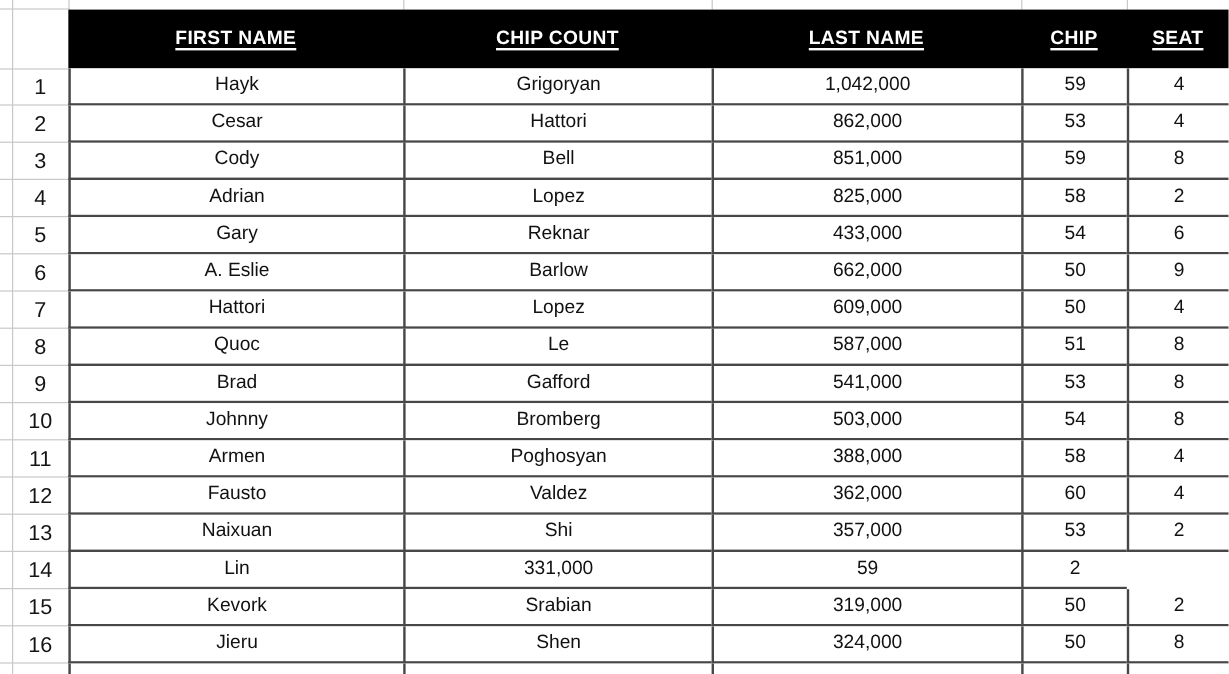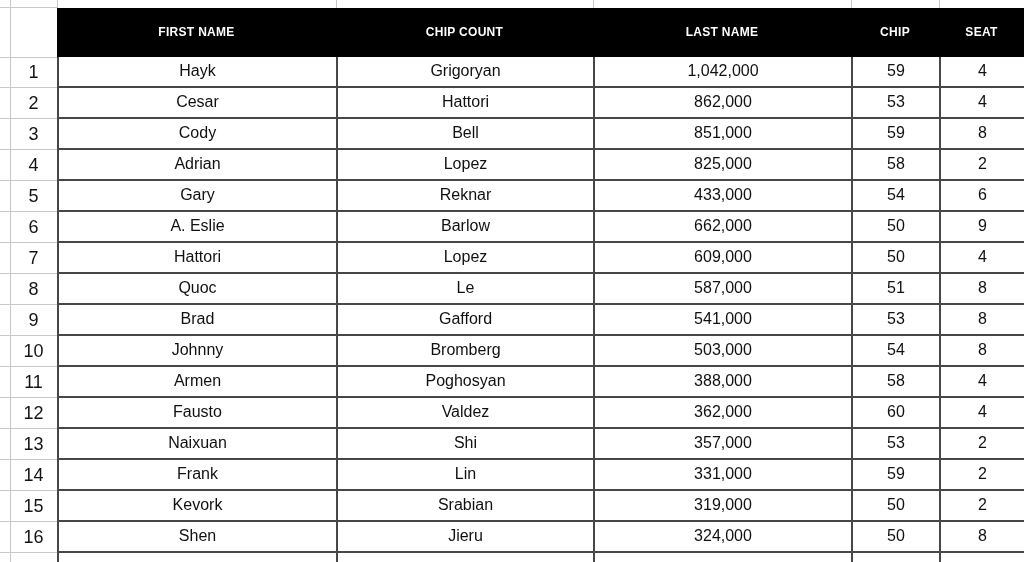--- a/index.html
+++ b/index.html
@@ -32,22 +32,23 @@
     text-align:center;
     font-size:18px; color:#141414;
   }
 
   
   .datatable { position:absolute; left:57px; top:8px; width:967px; }
   .thead { display:flex; height:49px; background:#000000; }
   .hcell {
     box-sizing:border-box;
     line-height:49px; text-align:center;
-    color:#ffffff; font-weight:bold; font-size:12px;
+    color:#ffffff; font-weight:bold; font-size:16px;
     letter-spacing:0.3px;
+    text-decoration:underline;
     text-decoration-thickness:2px;
     text-underline-offset:3px;
   }
   .trow { display:flex; height:31px; }
   .tcell {
     box-sizing:border-box;
     border-left:2px solid #474747;
     border-bottom:2px solid #474747;
     line-height:28px; text-align:center;
     font-size:16px; color:#111111;
@@ -191,36 +192,35 @@
           <div class="tcell">4</div>
         </div>
         <div class="trow">
           <div class="tcell">Naixuan</div>
           <div class="tcell">Shi</div>
           <div class="tcell">357,000</div>
           <div class="tcell">53</div>
           <div class="tcell">2</div>
         </div>
         <div class="trow">
-          <div class="tcell">Frank</div>
           <div class="tcell">Lin</div>
           <div class="tcell">331,000</div>
           <div class="tcell">59</div>
           <div class="tcell">2</div>
         </div>
         <div class="trow">
           <div class="tcell">Kevork</div>
           <div class="tcell">Srabian</div>
           <div class="tcell">319,000</div>
           <div class="tcell">50</div>
           <div class="tcell">2</div>
         </div>
         <div class="trow">
+          <div class="tcell">Jieru</div>
           <div class="tcell">Shen</div>
-          <div class="tcell">Jieru</div>
           <div class="tcell">324,000</div>
           <div class="tcell">50</div>
           <div class="tcell">8</div>
         </div>
         <div class="trow partial">
           <div class="tcell"></div>
           <div class="tcell"></div>
           <div class="tcell"></div>
           <div class="tcell"></div>
           <div class="tcell"></div>

